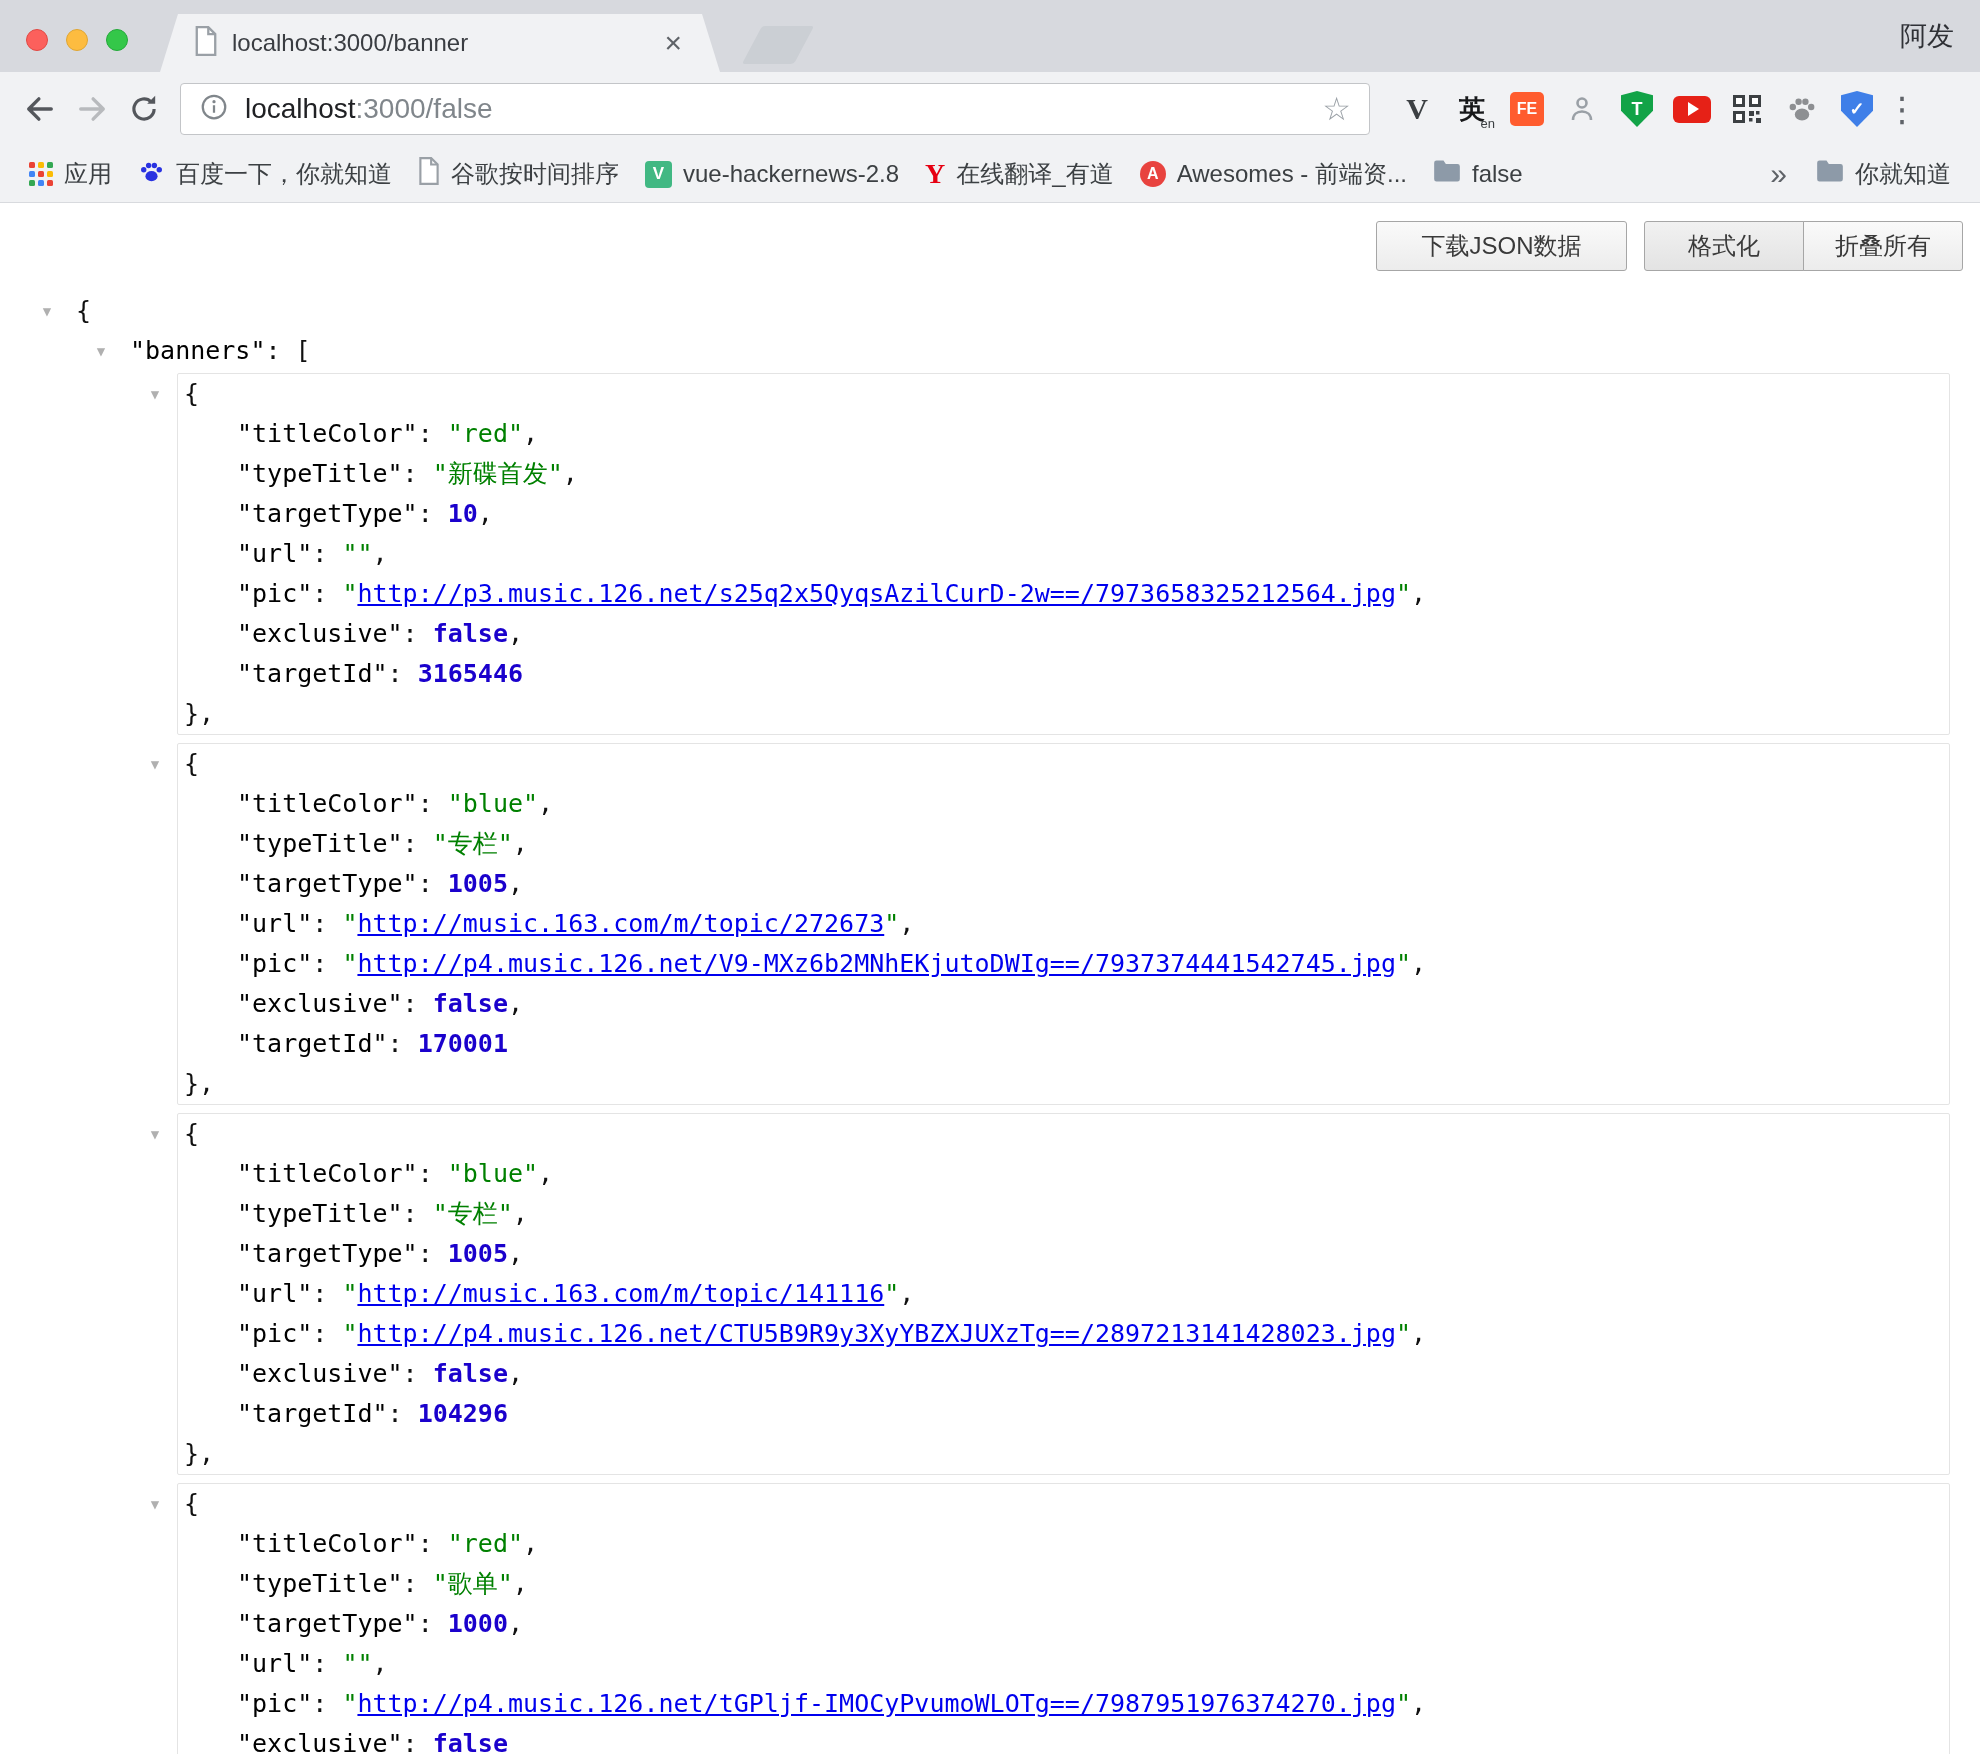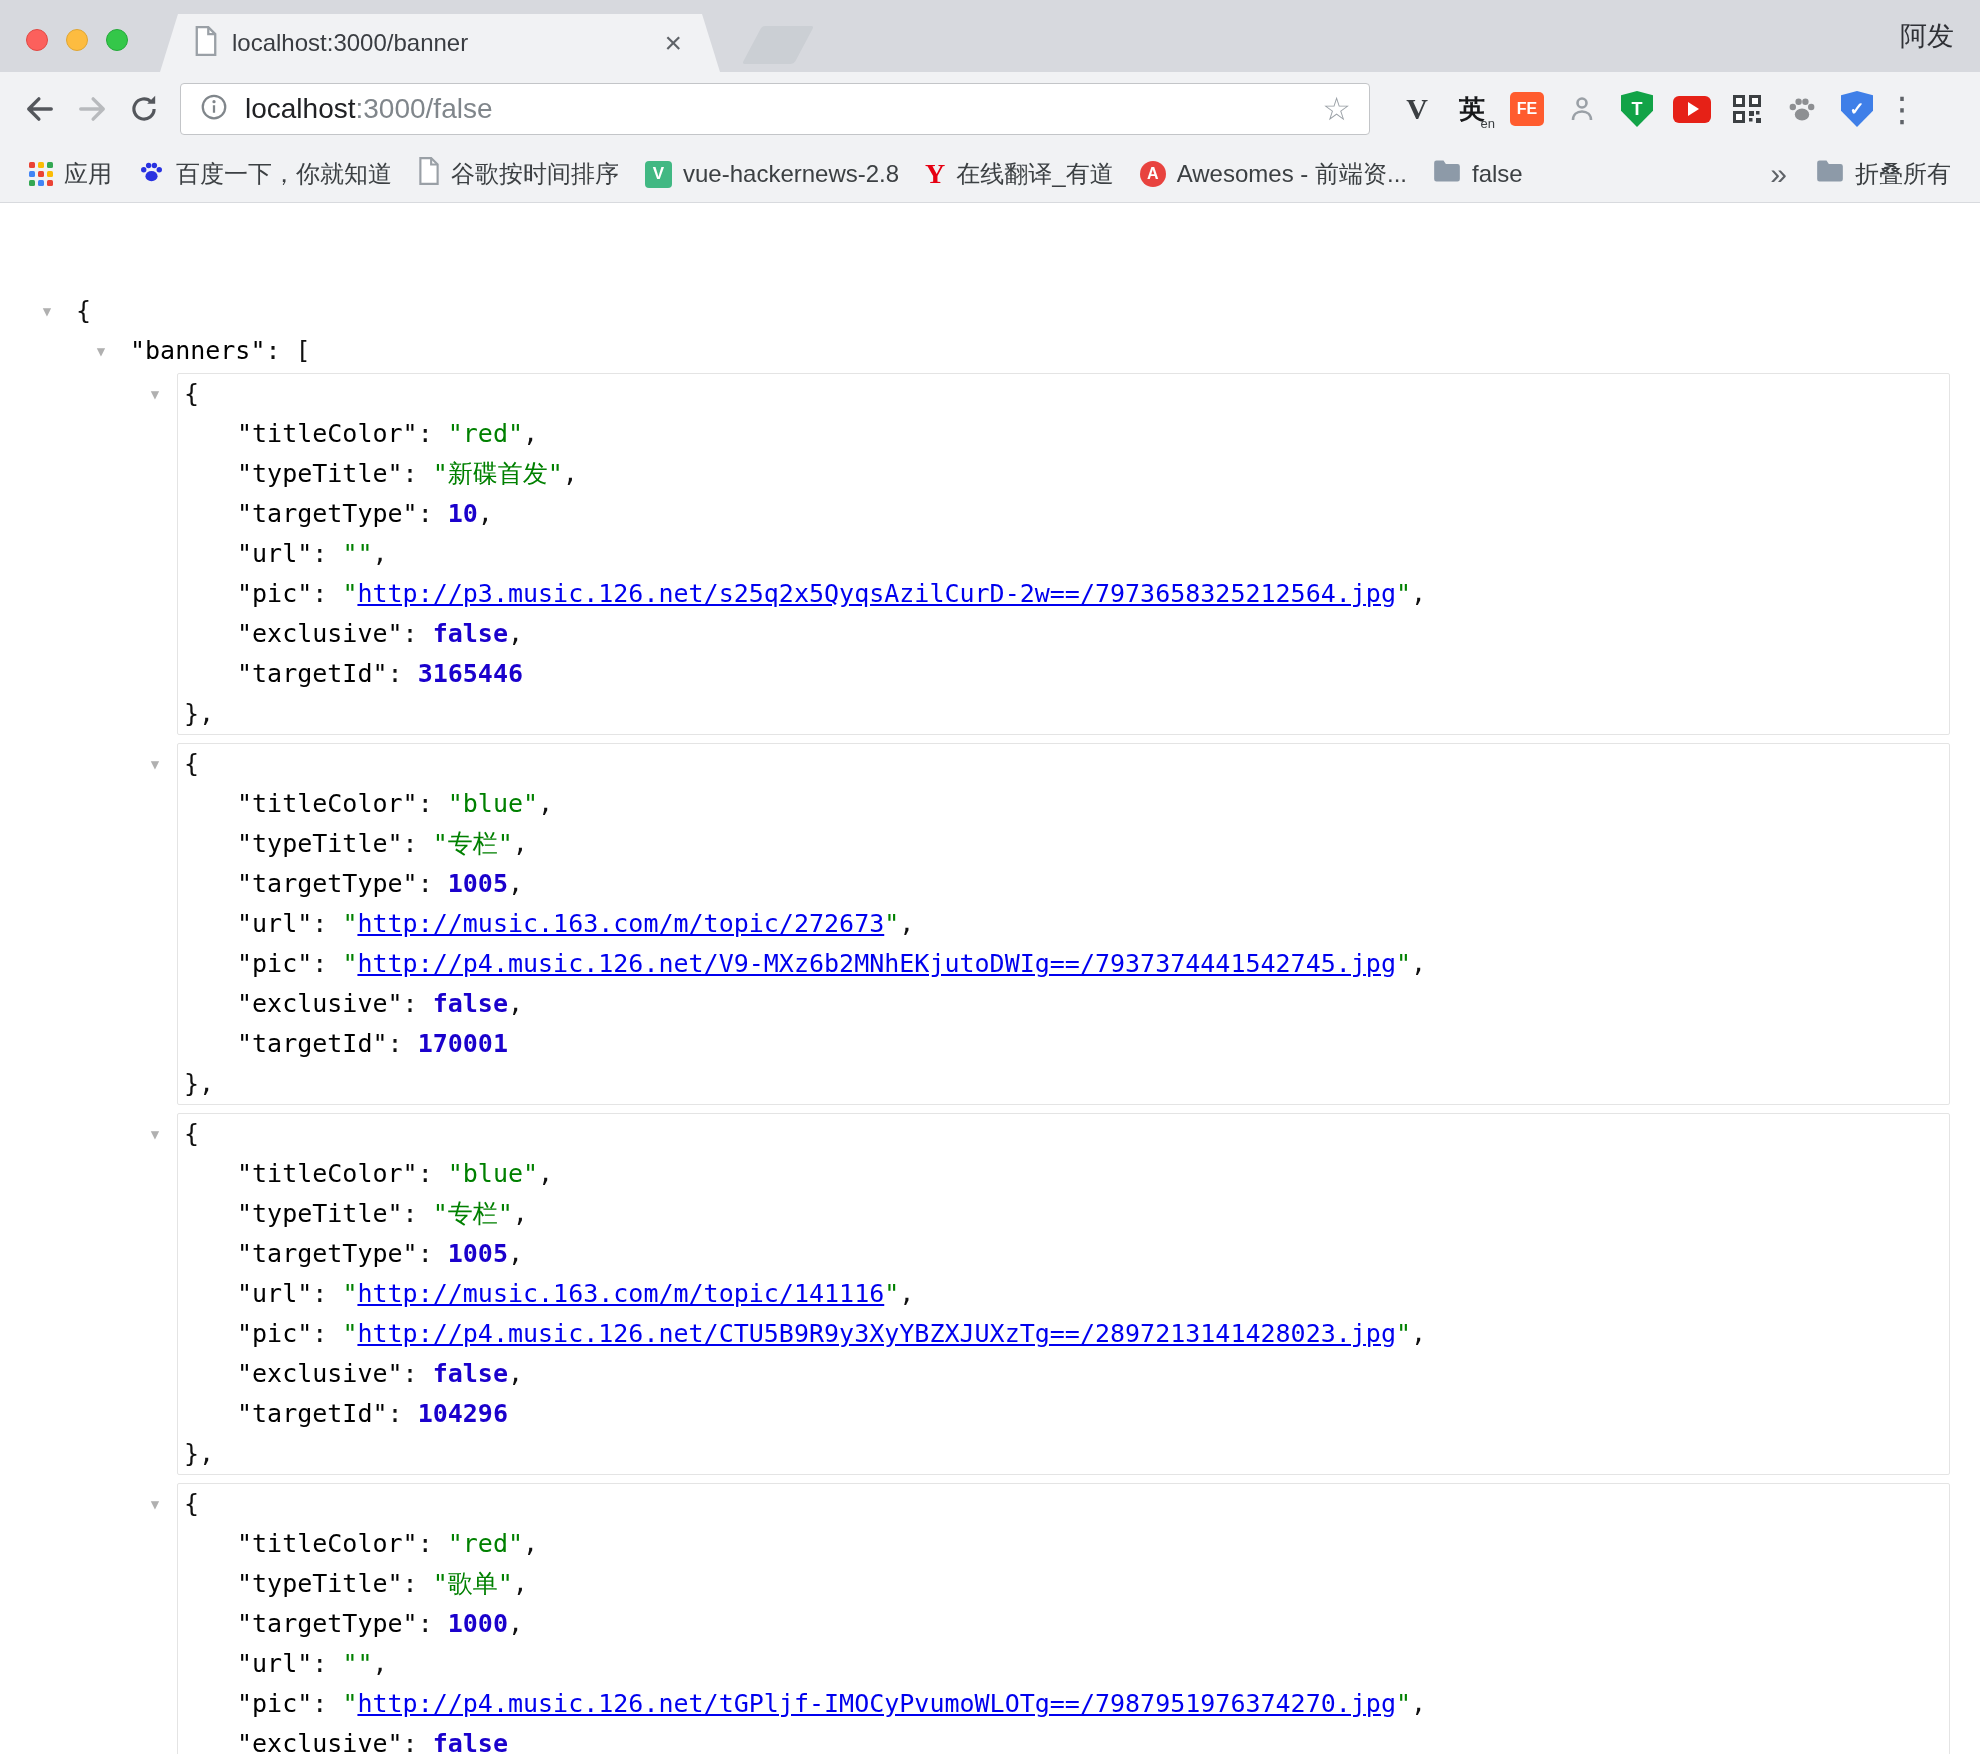--- a/index.html
+++ b/index.html
@@ -245,25 +245,32 @@
     </span>
     <span>false</span>
   </div>
   <div class="bm-overflow">»</div>
   <div class="bm">
     <span>
       <svg width="28" height="24" viewBox="0 0 24 20">
           <path d="M1 3a2 2 0 0 1 2-2h6l2 3h10a2 2 0 0 1 2 2v11a2 2 0 0 1-2 2H3a2 2 0 0 1-2-2z" fill="#8d9aa8"></path>
         </svg>
     </span>
-    <span>折叠所有</span>
+    <span>你就知道</span>
   </div>
 </div>
 
 <div class="content">
+  <div class="actions">
+    <button class="btn btn-download">下载JSON数据</button>
+    <div class="seg">
+      <button class="btn">格式化</button>
+      <button class="btn">折叠所有</button>
+    </div>
+  </div>
 
   <div class="json-tree">
       <div class="jline" style="padding-left:76px"><span class="tri" style="left:32px">▼</span>{</div>
       <div class="jline" style="padding-left:130px"><span class="tri" style="left:86px">▼</span><span class="key">"banners"</span>: [</div>
       <div class="obj-box">
         <div class="jline" style="padding-left:6px"><span class="tri" style="left:-38px">▼</span>{</div>
         <div class="jline" style="padding-left:59px"><span class="key">"titleColor"</span>: <span class="str">"red"</span>,</div>
         <div class="jline" style="padding-left:59px"><span class="key">"typeTitle"</span>: <span class="str">"新碟首发"</span>,</div>
         <div class="jline" style="padding-left:59px"><span class="key">"targetType"</span>: <span class="num">10</span>,</div>
         <div class="jline" style="padding-left:59px"><span class="key">"url"</span>: <span class="str">""</span>,</div>

